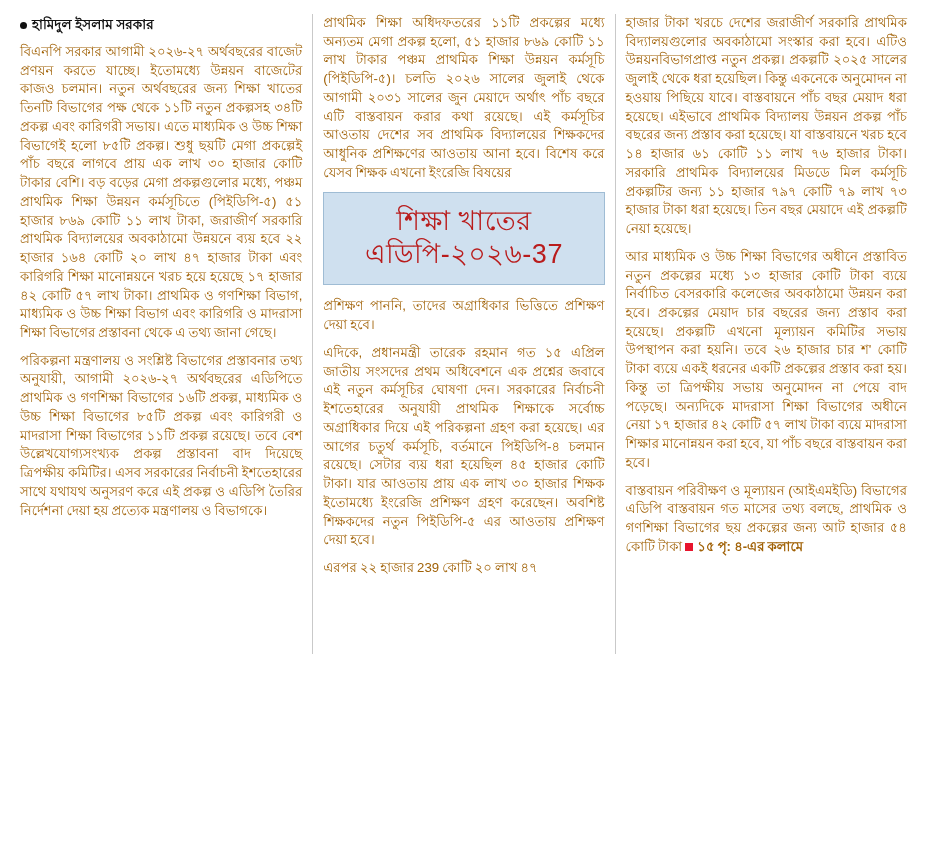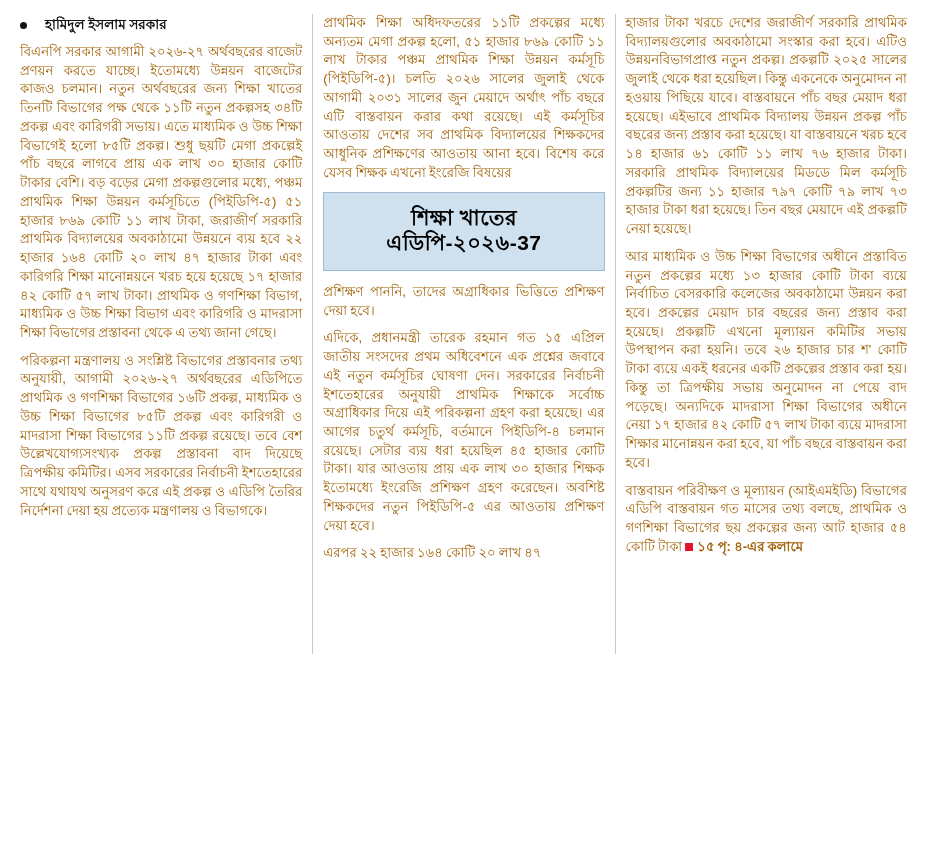--- a/index.html
+++ b/index.html
@@ -50,21 +50,21 @@
   .col + .col {
     border-left: 1px solid #c9c9c9;
   }
   .byline {
     font-size: 13.5px;
     font-weight: bold;
     color: #111;
     margin-bottom: 6px;
     display: flex;
     align-items: center;
-    gap: 18px;
+    gap: 5px;
   }
   .bullet-dot {
     width: 7px;
     height: 7px;
     background: #111;
     border-radius: 50%;
     display: inline-block;
     flex: 0 0 auto;
   }
   p.body {
@@ -77,23 +77,23 @@
   }
   .callout {
     background: #cfe0ef;
     border: 1px solid #9fbcd4;
     text-align: center;
     padding: 12px 6px 14px 6px;
     margin: 8px 0 12px 0;
   }
   .callout .c-line {
     display: block;
-    font-size: 21px;
-    font-weight: bold;
-    color: #000000;
+    font-size: 27px;
+    font-weight: normal;
+    color: #b91c1c;
     line-height: 1.22;
     letter-spacing: 0.5px;
   }
   .jump {
     font-weight: bold;
     font-size: 13.2px;
     white-space: nowrap;
   }
   .jump .sq {
     display: inline-block;
@@ -127,21 +127,21 @@
     <div class="col">
       <p class="body">প্রাথমিক শিক্ষা অধিদফতরের ১১টি প্রকল্পের মধ্যে অন্যতম মেগা প্রকল্প হলো, ৫১ হাজার ৮৬৯ কোটি ১১ লাখ টাকার পঞ্চম প্রাথমিক শিক্ষা উন্নয়ন কর্মসূচি (পিইডিপি-৫)। চলতি ২০২৬ সালের জুলাই থেকে আগামী ২০৩১ সালের জুন মেয়াদে অর্থাৎ পাঁচ বছরে এটি বাস্তবায়ন করার কথা রয়েছে। এই কর্মসূচির আওতায় দেশের সব প্রাথমিক বিদ্যালয়ের শিক্ষকদের আধুনিক প্রশিক্ষণের আওতায় আনা হবে। বিশেষ করে যেসব শিক্ষক এখনো ইংরেজি বিষয়ের</p>
 
       <div class="callout">
         <span class="c-line">শিক্ষা খাতের</span>
         <span class="c-line">এডিপি-২০২৬-37</span>
       </div>
 
       <p class="body">প্রশিক্ষণ পাননি, তাদের অগ্রাধিকার ভিত্তিতে প্রশিক্ষণ দেয়া হবে।</p>
       <p class="body">এদিকে, প্রধানমন্ত্রী তারেক রহমান গত ১৫ এপ্রিল জাতীয় সংসদের প্রথম অধিবেশনে এক প্রশ্নের জবাবে এই নতুন কর্মসূচির ঘোষণা দেন। সরকারের নির্বাচনী ইশতেহারের অনুযায়ী প্রাথমিক শিক্ষাকে সর্বোচ্চ অগ্রাধিকার দিয়ে এই পরিকল্পনা গ্রহণ করা হয়েছে। এর আগের চতুর্থ কর্মসূচি, বর্তমানে পিইডিপি-৪ চলমান রয়েছে। সেটার ব্যয় ধরা হয়েছিল ৪৫ হাজার কোটি টাকা। যার আওতায় প্রায় এক লাখ ৩০ হাজার শিক্ষক ইতোমধ্যে ইংরেজি প্রশিক্ষণ গ্রহণ করেছেন। অবশিষ্ট শিক্ষকদের নতুন পিইডিপি-৫ এর আওতায় প্রশিক্ষণ দেয়া হবে।</p>
-      <p class="body">এরপর ২২ হাজার ১৬৪ কোটি ২০ লাখ ৪৭</p>
+      <p class="body">এরপর ২২ হাজার 239 কোটি ২০ লাখ ৪৭</p>
     </div>
 
     <div class="col">
       <p class="body">হাজার টাকা খরচে দেশের জরাজীর্ণ সরকারি প্রাথমিক বিদ্যালয়গুলোর অবকাঠামো সংস্কার করা হবে। এটিও উন্নয়নবিভাগপ্রাপ্ত নতুন প্রকল্প। প্রকল্পটি ২০২৫ সালের জুলাই থেকে ধরা হয়েছিল। কিন্তু একনেকে অনুমোদন না হওয়ায় পিছিয়ে যাবে। বাস্তবায়নে পাঁচ বছর মেয়াদ ধরা হয়েছে। এইভাবে প্রাথমিক বিদ্যালয় উন্নয়ন প্রকল্প পাঁচ বছরের জন্য প্রস্তাব করা হয়েছে। যা বাস্তবায়নে খরচ হবে ১৪ হাজার ৬১ কোটি ১১ লাখ ৭৬ হাজার টাকা। সরকারি প্রাথমিক বিদ্যালয়ের মিডডে মিল কর্মসূচি প্রকল্পটির জন্য ১১ হাজার ৭৯৭ কোটি ৭৯ লাখ ৭৩ হাজার টাকা ধরা হয়েছে। তিন বছর মেয়াদে এই প্রকল্পটি নেয়া হয়েছে।</p>
       <p class="body">আর মাধ্যমিক ও উচ্চ শিক্ষা বিভাগের অধীনে প্রস্তাবিত নতুন প্রকল্পের মধ্যে ১৩ হাজার কোটি টাকা ব্যয়ে নির্বাচিত বেসরকারি কলেজের অবকাঠামো উন্নয়ন করা হবে। প্রকল্পের মেয়াদ চার বছরের জন্য প্রস্তাব করা হয়েছে। প্রকল্পটি এখনো মূল্যায়ন কমিটির সভায় উপস্থাপন করা হয়নি। তবে ২৬ হাজার চার শ' কোটি টাকা ব্যয়ে একই ধরনের একটি প্রকল্পের প্রস্তাব করা হয়। কিন্তু তা ত্রিপক্ষীয় সভায় অনুমোদন না পেয়ে বাদ পড়েছে। অন্যদিকে মাদরাসা শিক্ষা বিভাগের অধীনে নেয়া ১৭ হাজার ৪২ কোটি ৫৭ লাখ টাকা ব্যয়ে মাদরাসা শিক্ষার মানোন্নয়ন করা হবে, যা পাঁচ বছরে বাস্তবায়ন করা হবে।</p>
       <p class="body">
         <span>বাস্তবায়ন পরিবীক্ষণ ও মূল্যায়ন (আইএমইডি) বিভাগের এডিপি বাস্তবায়ন গত মাসের তথ্য বলছে, প্রাথমিক ও গণশিক্ষা বিভাগের ছয় প্রকল্পের জন্য আট হাজার ৫৪ কোটি টাকা</span>
         <span class="jump inline-jump"><span class="sq"></span><span>১৫ পৃ: ৪-এর কলামে</span></span>
       </p>
     </div>

